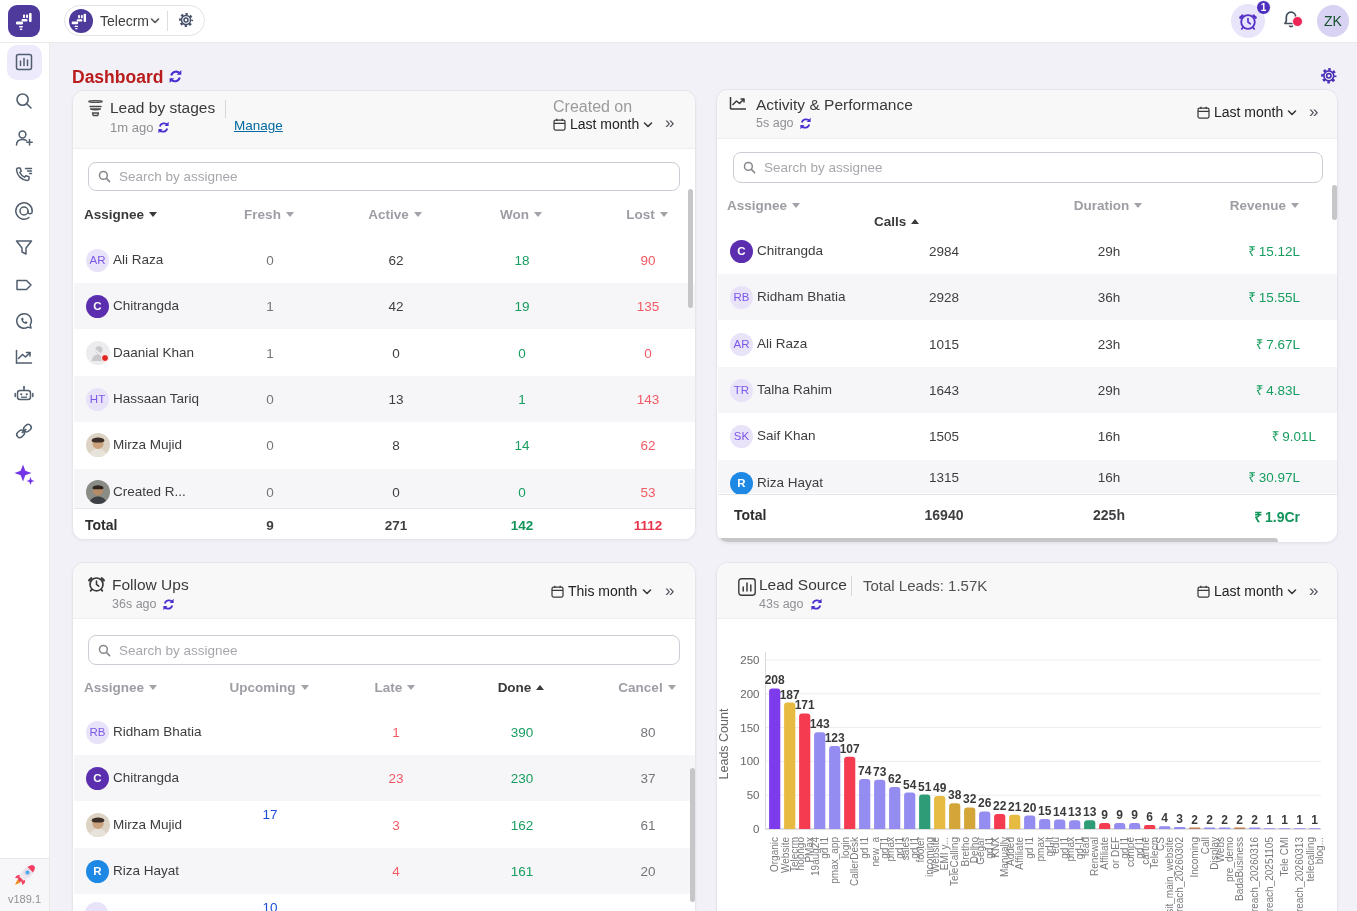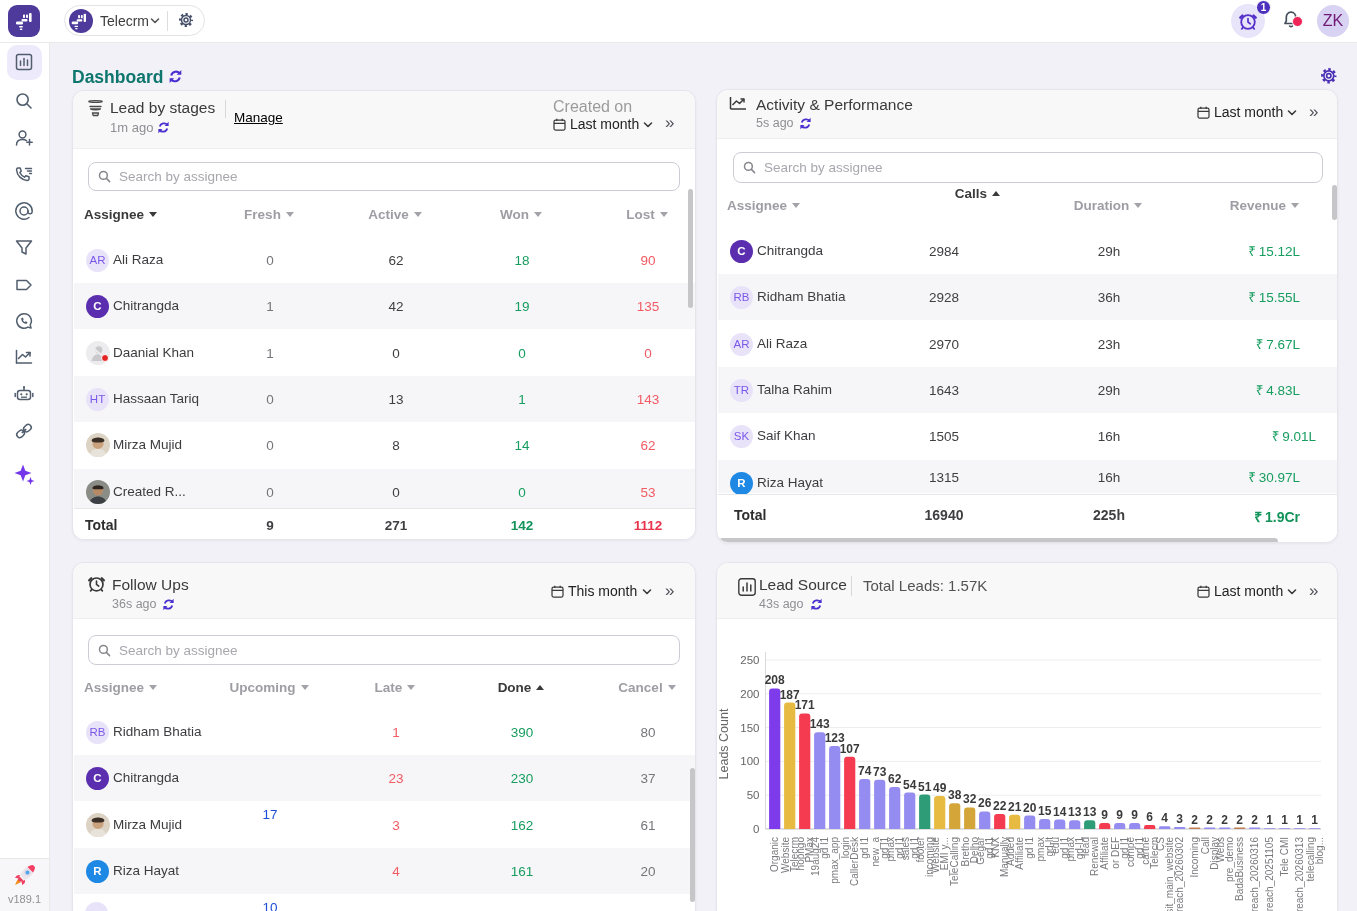--- a/index.html
+++ b/index.html
@@ -85,21 +85,21 @@
     <path d="M10 7.5 V11 L12.3 12.8" fill="none" stroke="#5430c9" stroke-width="1.7" stroke-linecap="round"></path>
     <path d="M4.5 4.5 L2.3 6.7 M15.5 4.5 L17.7 6.7" stroke="#5430c9" stroke-width="2.4" stroke-linecap="round"></path>
     <path d="M5 16.5 L3.8 17.8 M15 16.5 L16.2 17.8" stroke="#5430c9" stroke-width="1.8" stroke-linecap="round"></path>
   </svg>
 <div class="abs" style="left:1256px;top:0px;width:15px;height:15px;border-radius:50%;background:#4c2fbe;border:1.5px solid #fff;color:#fff;font-size:10px;font-weight:bold;text-align:center;line-height:14px">1</div>
 <svg class="abs" style="left:1282px;top:10px" width="18" height="19" viewBox="0 0 18 19">
     <path d="M9 2.2 C6 2.2 4.3 4.5 4.3 7.2 V11.2 L3 13.5 H15 L13.7 11.2 V7.2 C13.7 4.5 12 2.2 9 2.2 Z" fill="none" stroke="#434e5a" stroke-width="1.7" stroke-linejoin="round"></path>
     <path d="M7.3 15.5 A1.8 1.8 0 0 0 10.7 15.5" fill="none" stroke="#434e5a" stroke-width="1.6"></path>
   </svg>
 <div class="abs" style="left:1291.5px;top:16px;width:11px;height:11px;border-radius:50%;background:#ee2456;border:1.5px solid #fff"></div>
-<div class="abs" style="left:1317px;top:5px;width:32px;height:32px;border-radius:50%;background:#d8d2f3;color:#701a75;font-size:16px;display:flex;align-items:center;justify-content:center">ZK</div>
+<div class="abs" style="left:1317px;top:5px;width:32px;height:32px;border-radius:50%;background:#d8d2f3;color:#14532d;font-size:14px;display:flex;align-items:center;justify-content:center">ZK</div>
 <div class="abs sidebar"></div>
 <div class="abs" style="left:7px;top:45px;width:35px;height:35px;border-radius:10px;background:#edeafb"></div>
 <svg class="abs" style="left:14px;top:52px" width="20" height="20" viewBox="0 0 20 20">
     <rect x="2.5" y="2.5" width="15" height="15" rx="2" fill="none" stroke="#515e6e" stroke-width="1.5"></rect>
     <line x1="6.5" y1="13.5" x2="6.5" y2="9" stroke="#515e6e" stroke-width="1.5" stroke-linecap="round"></line>
     <line x1="10" y1="13.5" x2="10" y2="6.5" stroke="#515e6e" stroke-width="1.5" stroke-linecap="round"></line>
     <line x1="13.5" y1="13.5" x2="13.5" y2="8" stroke="#515e6e" stroke-width="1.5" stroke-linecap="round"></line>
   </svg>
 <svg class="abs" style="left:14px;top:91px" width="20" height="20" viewBox="0 0 20 20">
     <circle cx="8.6" cy="8.6" r="5.6" fill="none" stroke="#515e6e" stroke-width="1.6"></circle>
@@ -163,21 +163,21 @@
       <path d="M20 3 C15 4 10 8 8 13 L13 18 C18 16 22 11 23 6 C23 4.5 21.5 3 20 3 Z" fill="#ece5ee"></path>
       <path d="M20 3 C18.5 3.3 17 4 15.5 5 L21 10.5 C22 9 22.7 7.5 23 6 C23 4.5 21.5 3 20 3 Z" fill="#f43e63"></path>
       <circle cx="15.5" cy="10.5" r="2.6" fill="#4aa8f0" stroke="#dfd8e2" stroke-width="1.2"></circle>
       <path d="M8 13 C6 12.5 4 13.5 3 16 C4.5 15.8 5.5 16 6.5 17 Z" fill="#f43e63"></path>
       <path d="M13 18 C13.5 20 12.5 22 10 23 C10.2 21.5 10 20.5 9 19.5 Z" fill="#f43e63"></path>
       <path d="M7.5 14.5 L4 21.5 L11.5 18.5 Z" fill="#e8455f"></path>
       <path d="M5.5 17.5 L3 23 L8.5 20.5 Z" fill="#f59322"></path>
     </g>
   </svg>
 <div class="abs" style="left:0px;top:893px;width:49px;text-align:center;font-size:11px;color:#8f8f94">v189.1</div>
-<div class="abs" style="left:72px;top:67px;font-size:17.5px;font-weight:bold;color:#0f766e">Dashboard</div>
+<div class="abs" style="left:72px;top:67px;font-size:17.5px;font-weight:bold;color:#b91c1c">Dashboard</div>
 <svg class="abs" style="left:168px;top:69px" width="15" height="15" viewBox="0 0 15 15">
     <g transform="scale(1.15)">
       <path d="M2.8 5.6 A4.4 4.4 0 0 1 10.6 4.1" fill="none" stroke="#4b2fd0" stroke-width="1.8"></path>
       <path d="M11.6 0.8 L11.6 4.9 L7.6 4.9 Z" fill="#4b2fd0"></path>
       <path d="M10.2 7.4 A4.4 4.4 0 0 1 2.4 8.9" fill="none" stroke="#4b2fd0" stroke-width="1.8"></path>
       <path d="M1.4 12.2 L1.4 8.1 L5.4 8.1 Z" fill="#4b2fd0"></path>
     </g>
   </svg>
 <svg class="abs" style="left:1320px;top:67px" width="18" height="18" viewBox="0 0 18 18">
     <g transform="scale(1.1)">
@@ -188,21 +188,21 @@
   </svg>
 <div class="abs card" style="left:72px;top:90px;width:624px;height:450px;overflow:hidden">
 <div class="chead" style="height:58px"></div>
 <div class="abs" style="left:37px;top:8px;font-size:15.5px;color:#3a3a3a">Lead by stages</div>
 <svg class="abs" style="left:13px;top:7px" width="19" height="20" viewBox="0 0 19 20">
       <path d="M2.5 3.5 C4 2.3 15 2.3 16.5 3.5 M2.5 3.5 C4 4.7 15 4.7 16.5 3.5" fill="none" stroke="#4a4a4a" stroke-width="1.4"></path>
       <path d="M4 8.5 H15 M4.7 11 H14.3 M4.7 11 C6 12 13 12 14.3 11" fill="none" stroke="#4a4a4a" stroke-width="1.4" stroke-linecap="round"></path>
       <path d="M6.5 15 H12.5 L11.8 17.5 H7.2 Z" fill="none" stroke="#4a4a4a" stroke-width="1.3" stroke-linejoin="round"></path>
     </svg>
 <div class="abs" style="left:152px;top:9px;width:1px;height:18px;background:#d8d8d8"></div>
-<div class="abs" style="left:161px;top:19px;font-size:13.5px;color:#000000;text-decoration:underline">Manage</div>
+<div class="abs" style="left:161px;top:27px;font-size:13.5px;color:#0369a1;text-decoration:underline">Manage</div>
 <div class="abs" style="left:37px;top:29px;font-size:13px;color:#8f8f94">1m ago</div>
 <svg class="abs" style="left:84px;top:30px" width="13" height="13" viewBox="0 0 13 13">
       <path d="M2.8 5.6 A4.4 4.4 0 0 1 10.6 4.1" fill="none" stroke="#4b2fd0" stroke-width="1.8"></path>
       <path d="M11.6 0.8 L11.6 4.9 L7.6 4.9 Z" fill="#4b2fd0"></path>
       <path d="M10.2 7.4 A4.4 4.4 0 0 1 2.4 8.9" fill="none" stroke="#4b2fd0" stroke-width="1.8"></path>
       <path d="M1.4 12.2 L1.4 8.1 L5.4 8.1 Z" fill="#4b2fd0"></path>
     </svg>
 <div class="abs" style="left:480px;top:7px;width:92px;text-align:left;font-size:16px;color:#9b9b9b">Created on</div>
 <svg class="abs" style="left:480px;top:27px" width="13" height="13" viewBox="0 0 13 13">
       <rect x="1" y="2.2" width="11" height="9.8" rx="1.5" fill="none" stroke="#3a3a3a" stroke-width="1.25"></rect>
@@ -341,41 +341,41 @@
     </svg>
 <div class="abs expand" style="left:592px;top:12px">»</div>
 <div class="search" style="left:16px;top:62px;width:590px;height:31px">
       <span style="margin-left:30px">Search by assignee</span>
     </div>
 <svg class="abs" style="left:26px;top:71px" width="13" height="13" viewBox="0 0 13 13">
       <circle cx="5.4" cy="5.4" r="3.9" fill="none" stroke="#86868c" stroke-width="1.5"></circle>
       <line x1="8.4" y1="8.4" x2="11.6" y2="11.6" stroke="#86868c" stroke-width="1.5" stroke-linecap="round"></line>
     </svg>
 <div class="thead" style="left:10px;top:108px">Assignee<span class="arrow-d"></span></div>
-<div class="thead dark" style="left:157px;top:96px;width:126px;text-align:right">Calls<span class="arrow-u"></span></div>
+<div class="thead dark" style="left:157px;top:124px;width:126px;text-align:left">Calls<span class="arrow-u"></span></div>
 <div class="thead" style="left:328px;top:108px;width:126px;text-align:center">Duration<span class="arrow-d"></span></div>
 <div class="thead" style="left:456px;top:108px;width:126px;text-align:right">Revenue<span class="arrow-d"></span></div>
 <div class="row" style="left:1px;top:138px;width:620px;height:46px">
 <div class="av" style="left:12px;top:11.5px;background:#5b2daf;color:#fff">C</div>
 <div class="name" style="left:39px;top:15px">Chitrangda</div>
 <div class="cell dark" style="left:163px;width:126px">2984</div>
 <div class="cell dark" style="left:328px;width:126px">29h</div>
 <div class="cell green" style="left:456px;width:126px;text-align:right">₹ 15.12L</div>
 </div>
 <div class="row rowbg" style="left:1px;top:184px;width:620px;height:46px">
 <div class="av lav" style="left:12px;top:11.5px">RB</div>
 <div class="name" style="left:39px;top:15px">Ridham Bhatia</div>
 <div class="cell dark" style="left:163px;width:126px">2928</div>
 <div class="cell dark" style="left:328px;width:126px">36h</div>
 <div class="cell green" style="left:456px;width:126px;text-align:right">₹ 15.55L</div>
 </div>
 <div class="row" style="left:1px;top:231px;width:620px;height:46px">
 <div class="av lav" style="left:12px;top:11.5px">AR</div>
 <div class="name" style="left:39px;top:15px">Ali Raza</div>
-<div class="cell dark" style="left:163px;width:126px">2970</div>
+<div class="cell dark" style="left:163px;width:126px">1015</div>
 <div class="cell dark" style="left:328px;width:126px">23h</div>
 <div class="cell green" style="left:456px;width:126px;text-align:right">₹ 7.67L</div>
 </div>
 <div class="row rowbg" style="left:1px;top:277px;width:620px;height:46px">
 <div class="av lav" style="left:12px;top:11.5px">TR</div>
 <div class="name" style="left:39px;top:15px">Talha Rahim</div>
 <div class="cell dark" style="left:163px;width:126px">1643</div>
 <div class="cell dark" style="left:328px;width:126px">29h</div>
 <div class="cell green" style="left:456px;width:126px;text-align:right">₹ 4.83L</div>
 </div>

